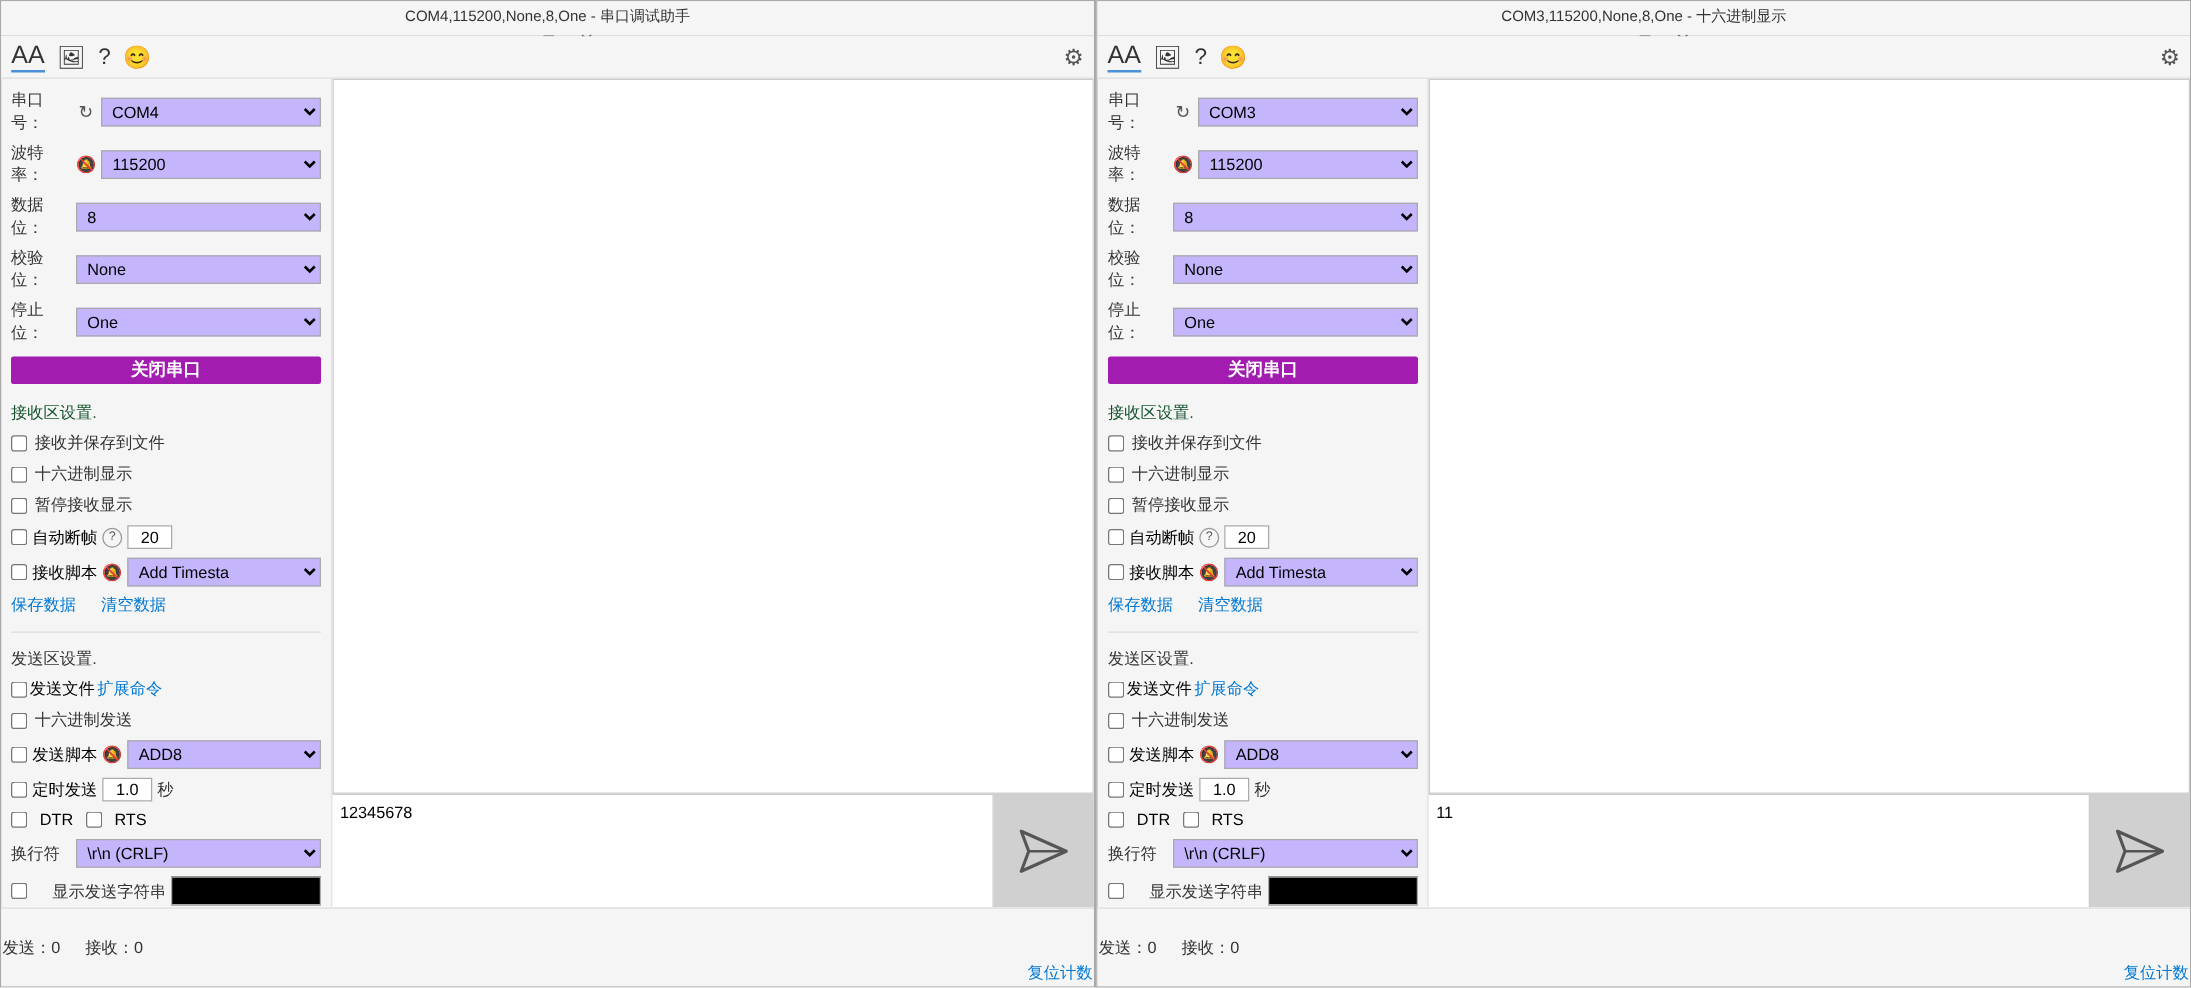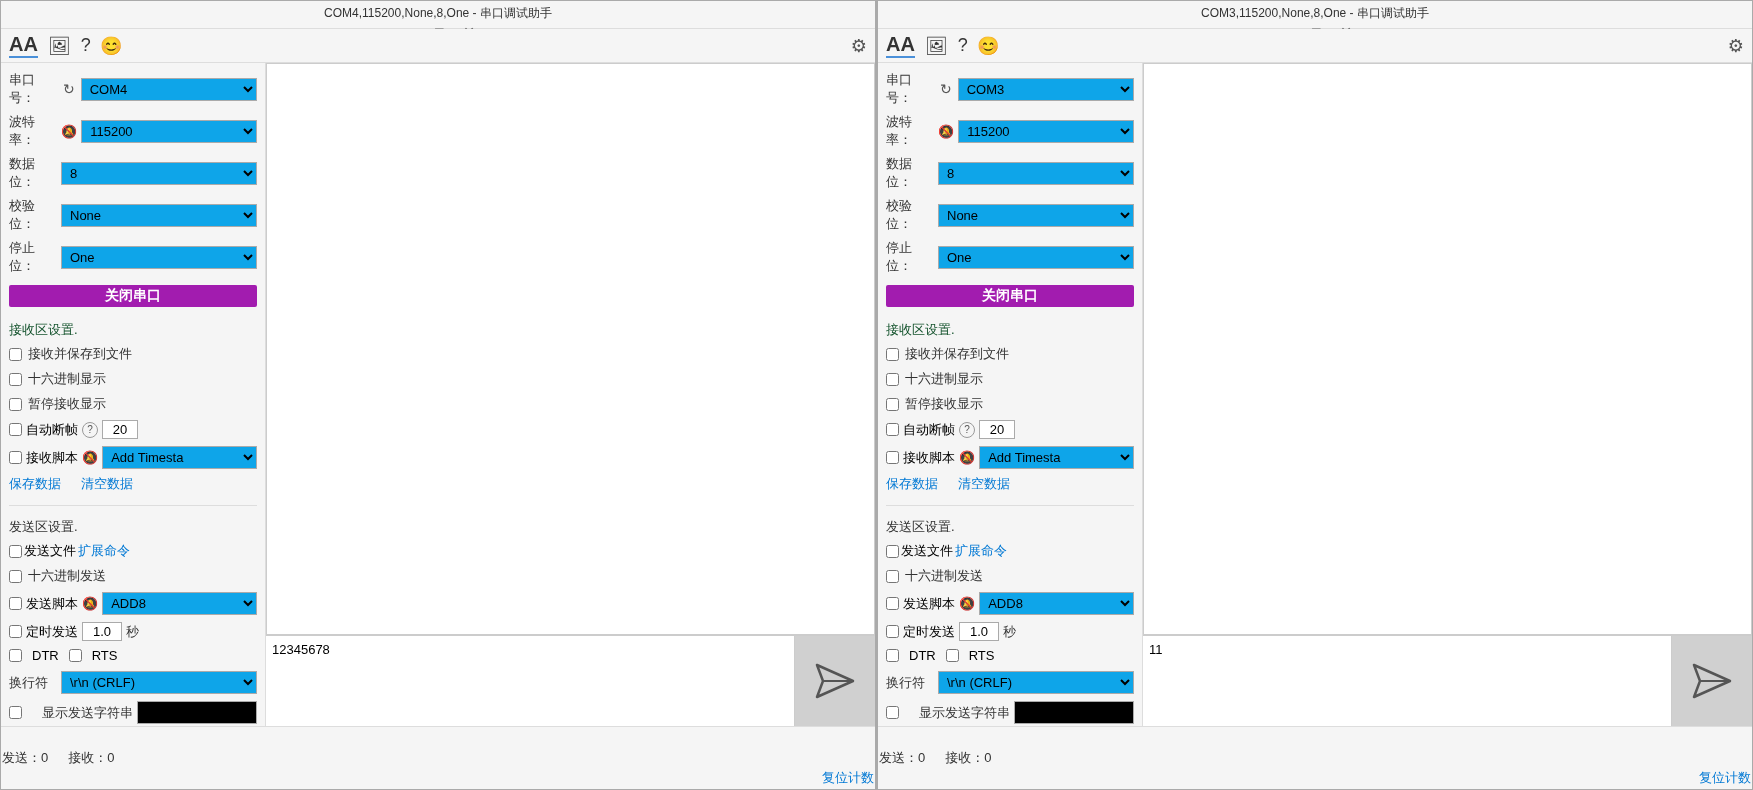--- a/index.html
+++ b/index.html
@@ -31,21 +31,21 @@
 
     .toolbar {
       display: flex;
       align-items: center;
       padding: 4px 8px;
       gap: 10px;
       border-bottom: 1px solid #ddd;
       background: #f5f5f5;
     }
     .toolbar-icon { font-size: 18px; cursor: pointer; color: #333; }
-    .toolbar-icon.text-icon { font-weight: bold; font-size: 20px; color: #333; border-bottom: 2px solid #4a90d9; }
+    .toolbar-icon.text-icon { font-weight: normal; font-size: 20px; color: #333; border-bottom: 2px solid #4a90d9; }
     .emoji-icon { font-size: 18px; cursor: pointer; }
     .gear-icon { margin-left: auto; font-size: 18px; cursor: pointer; color: #555; }
 
     .main-content {
       display: flex;
       flex: 1;
       overflow: hidden;
     }
 
     .left-panel {
@@ -127,21 +127,21 @@
       gap: 4px;
       margin-bottom: 2px;
     }
     .form-label { width: 48px; color: #333; flex-shrink: 0; }
     .refresh-btn { background: none; border: none; cursor: pointer; font-size: 14px; color: #555; padding: 0 2px; }
     
     select {
       flex: 1;
       padding: 2px 4px;
       border: 1px solid #aaa;
-      background: #0ea5e9;
+      background: #c4b5fd;
       font-size: 13px;
       cursor: pointer;
     }
 
     .close-port-btn {
       width: 100%;
       background: #a21caf;
       color: white;
       border: none;
       padding: 2px;
@@ -381,21 +381,21 @@
       </div>
       <div class="status-bar">
         <span>发送：0</span>
         <span>接收：0</span>
         <a class="reset-link" href="#">复位计数</a>
       </div>
     </div>
     <div style="width: 1px; background: rgb(170, 170, 170); flex-shrink: 0;"></div>
     <div class="window">
       <div class="title-bar">
-        <div class="title-bar-left">COM3,115200,None,8,One - 串口调试助手</div>
+        <div class="title-bar-left">COM3,115200,None,8,One - 十六进制显示</div>
         <div class="title-bar-right">
           <button class="title-btn">—</button>
           <button class="title-btn">□</button>
           <button class="title-btn close-btn">✕</button>
         </div>
       </div>
       <div class="toolbar">
         <span class="toolbar-icon text-icon">AA</span>
         <span class="toolbar-icon">🖼</span>
         <span class="toolbar-icon">?</span>

